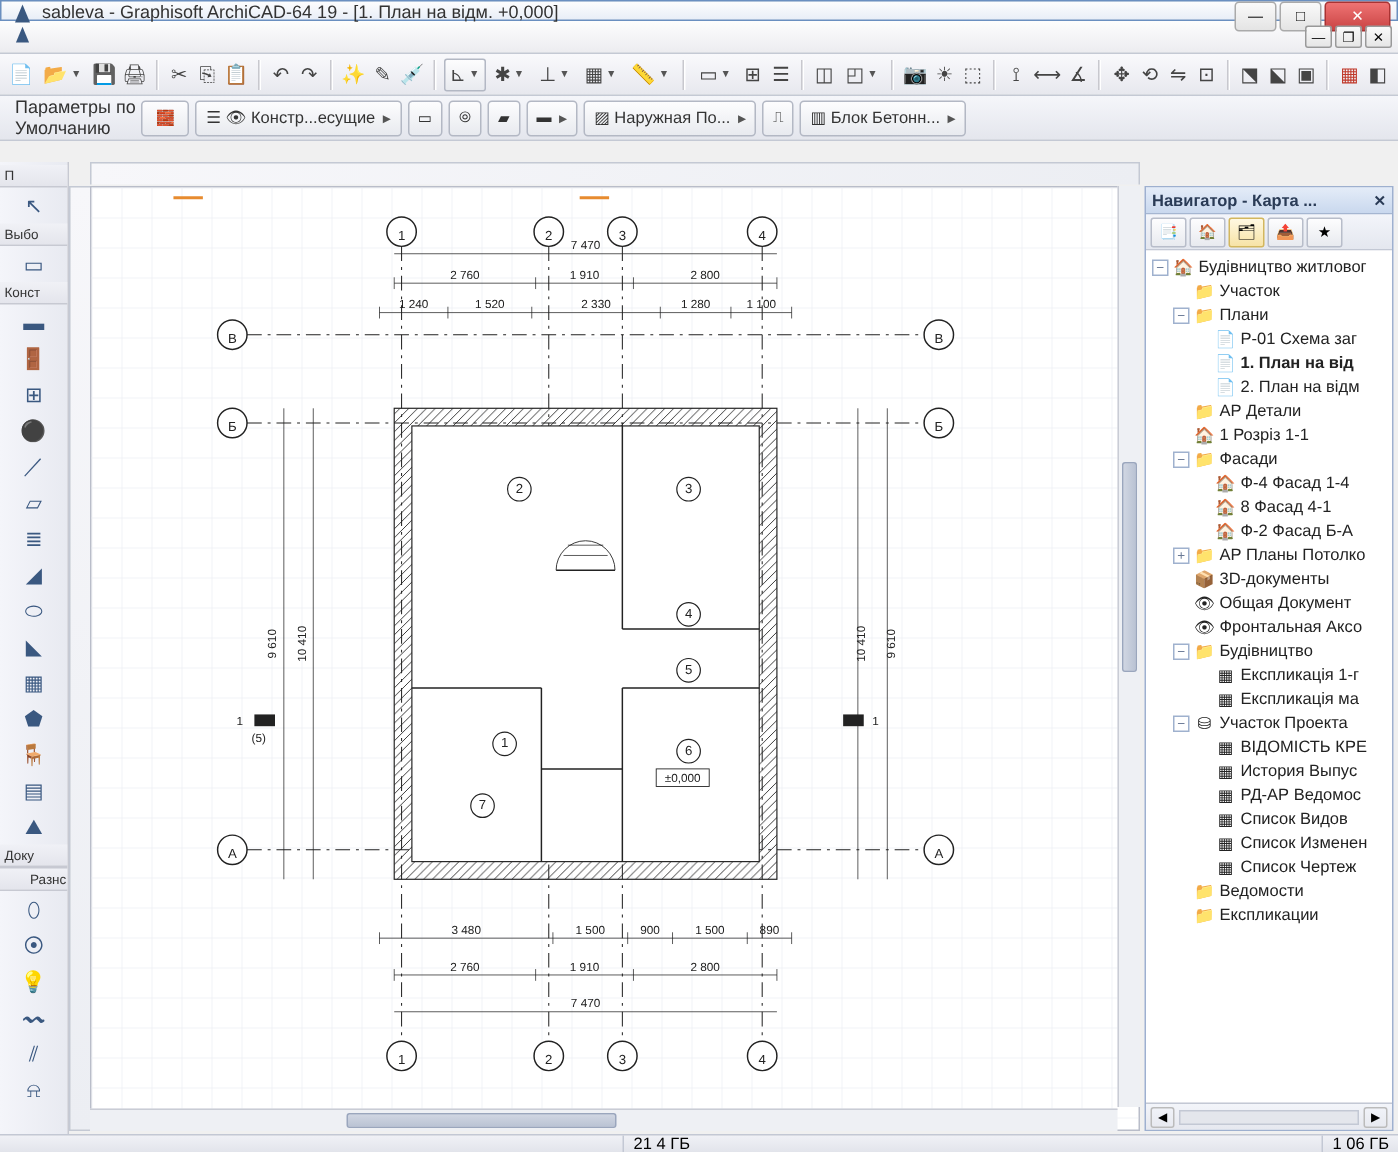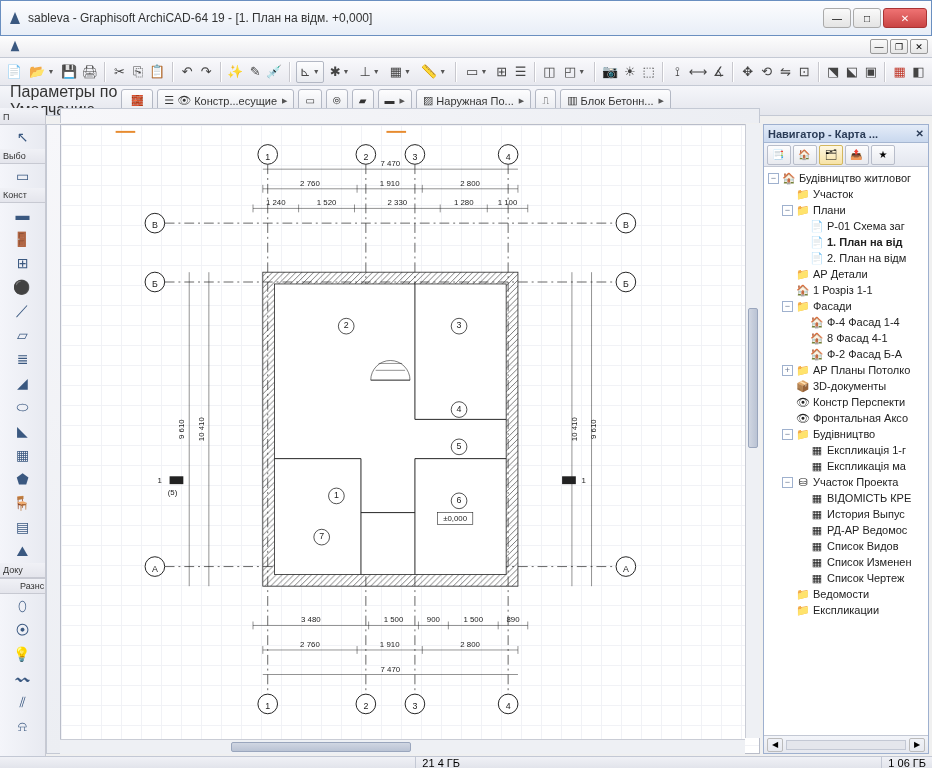--- a/index.html
+++ b/index.html
@@ -1,33 +1,33 @@
 <!DOCTYPE html>
 <html><head>
 <meta charset="utf-8">
 <style>
 * { margin: 0; padding: 0; box-sizing: border-box; font-family: 'Tahoma', 'Segoe UI', sans-serif; font-size: 11px; }
 body { width: 932px; height: 768px; overflow: hidden; background: #f0f0f0; position: relative; }
-.titlebar { height: 36px; background: linear-gradient(#fdfdfe, #e8eef7); border: 1px solid #6a8fc0; display: flex; align-items: center; padding-left: 6px; }
+.titlebar { height: 14px; background: linear-gradient(#fdfdfe, #e8eef7); border: 1px solid #6a8fc0; display: flex; align-items: flex-start; padding-left: 6px; }
 .titlebar .icon { width: 16px; height: 16px; margin-right: 5px; display:inline-block; }
 .titlebar .title { flex: 1; color: #333; font-size: 12px; }
 .winbtns { display: flex; height: 20px; margin-right: 4px; }
 .winbtn { width: 28px; height: 20px; border: 1px solid #aaa; margin-left: 2px; background: linear-gradient(#fafafa,#e4e4e4); border-radius: 3px; display:flex; align-items:center; justify-content:center; font-size:10px; cursor:pointer; }
 .winbtn.close { background: linear-gradient(#ef7373,#c94444); color:#fff; border-color:#a93333; width:44px; }
 .menubar { height: 22px; background: linear-gradient(#fdfdfd,#ececf0); border-bottom: 1px solid #c4c9d4; display: flex; align-items: center; padding-left: 8px; }
 .menubar .mitem { padding: 3px 8px; cursor: pointer; color:#222; }
 .menubar .winctrl { margin-left:auto; display:flex; margin-right:4px; }
 .menubar .winctrl span { width:18px; height:15px; border:1px solid #999; margin-left:2px; background:linear-gradient(#fafafa,#e6e6e6); display:flex;align-items:center;justify-content:center;font-size:9px;cursor:pointer; border-radius:2px;}
 .toolbar { height: 28px; background: linear-gradient(#f9f9fc,#e7e8ee); border-bottom:1px solid #c4c9d4; display:flex; align-items:center; padding:0 4px; }
 .tbtn { width:22px; height:22px; margin:0 1px; border:1px solid transparent; border-radius:2px; display:flex; align-items:center; justify-content:center; cursor:pointer; font-size:13px; color:#444; }
 .tdiv { width:2px; height:20px; border-left:1px solid #c8c8ce; border-right:1px solid #fff; margin:0 4px; }
 .tbtn.drop { width:auto; padding:0 3px; }
 .tbtn .arrow { font-size:7px; margin-left:2px; color:#555;}
 .secondbar { height: 30px; background: linear-gradient(#f5f6fa,#e4e6ed); border-bottom:1px solid #c4c9d4; display:flex; align-items:center; padding:0 6px; gap:4px; }
-.secondbar .lbl { font-size:16px; color:#333; line-height:1.1; }
+.secondbar .lbl { font-size:12px; color:#333; line-height:1.1; }
 .sbtn { height:24px; border:1px solid #b3b8c4; border-radius:3px; background:linear-gradient(#fdfdfe,#e8eaef); display:flex; align-items:center; padding:0 6px; gap:3px; cursor:pointer; font-size:10px; color:#333;}
 .sbtn .arrow{font-size:7px;color:#555;margin-left:2px;}
 .leftside { position:absolute; left:0; top:108px; width:46px; bottom:12px; background:linear-gradient(90deg,#f4f5fa,#e8eaf1); border-right:1px solid #c7c9d2; display:flex; flex-direction:column; align-items:center; padding-top:2px; overflow:hidden;}
 .leftside .hdr { font-size:9px; color:#333; width:100%; text-align:left; padding:2px 3px; border-bottom:1px solid #c7c9d2; background:linear-gradient(#f0f1f6,#e4e5ec);}
 .tiletbn { width:24px; height:22px; margin:1px 0; display:flex;align-items:center;justify-content:center; border:1px solid transparent; border-radius:2px; cursor:pointer; font-size:14px; color:#3a5880;}
 .canvas-area { position:absolute; left:60px; top:124px; right:172px; bottom:14px; background:#fff; border:1px solid #b9bdc9;}
 .canvas-area::before { content:''; position:absolute; inset:0; background-image: linear-gradient(#e6e9ef 1px, transparent 1px), linear-gradient(90deg, #e6e9ef 1px, transparent 1px); background-size: 20px 20px; opacity:0.55;}
 .canvas-content { position:absolute; inset:0; }
 .navigator { position:absolute; right:3px; top:124px; width:166px; bottom:14px; background:#f5f6fa; border:1px solid #9eb0cf; display:flex; flex-direction:column;}
 .navigator .navtitle { height:18px; background:linear-gradient(#e4ecf8,#c9d8ee); border-bottom:1px solid #a5b6d1; display:flex;align-items:center;padding:0 4px; font-size:10px; font-weight:bold; color:#2a3b56;}
@@ -487,21 +487,21 @@
       <div class="tree-item">
         <span class="sp" style="width: 14px;"></span>
         <span style="width: 14px; display: inline-block;"></span>
         <span class="ico ">📦</span>
         <span>3D-документы</span>
       </div>
       <div class="tree-item">
         <span class="sp" style="width: 14px;"></span>
         <span style="width: 14px; display: inline-block;"></span>
         <span class="ico ">👁</span>
-        <span>Констр Перспекти</span>
+        <span>Общая Документ</span>
       </div>
       <div class="tree-item">
         <span class="sp" style="width: 14px;"></span>
         <span style="width: 14px; display: inline-block;"></span>
         <span class="ico ">👁</span>
         <span>Фронтальная Аксо</span>
       </div>
       <div class="tree-item">
         <span class="sp" style="width: 14px;"></span>
         <span class="tw">−</span>

